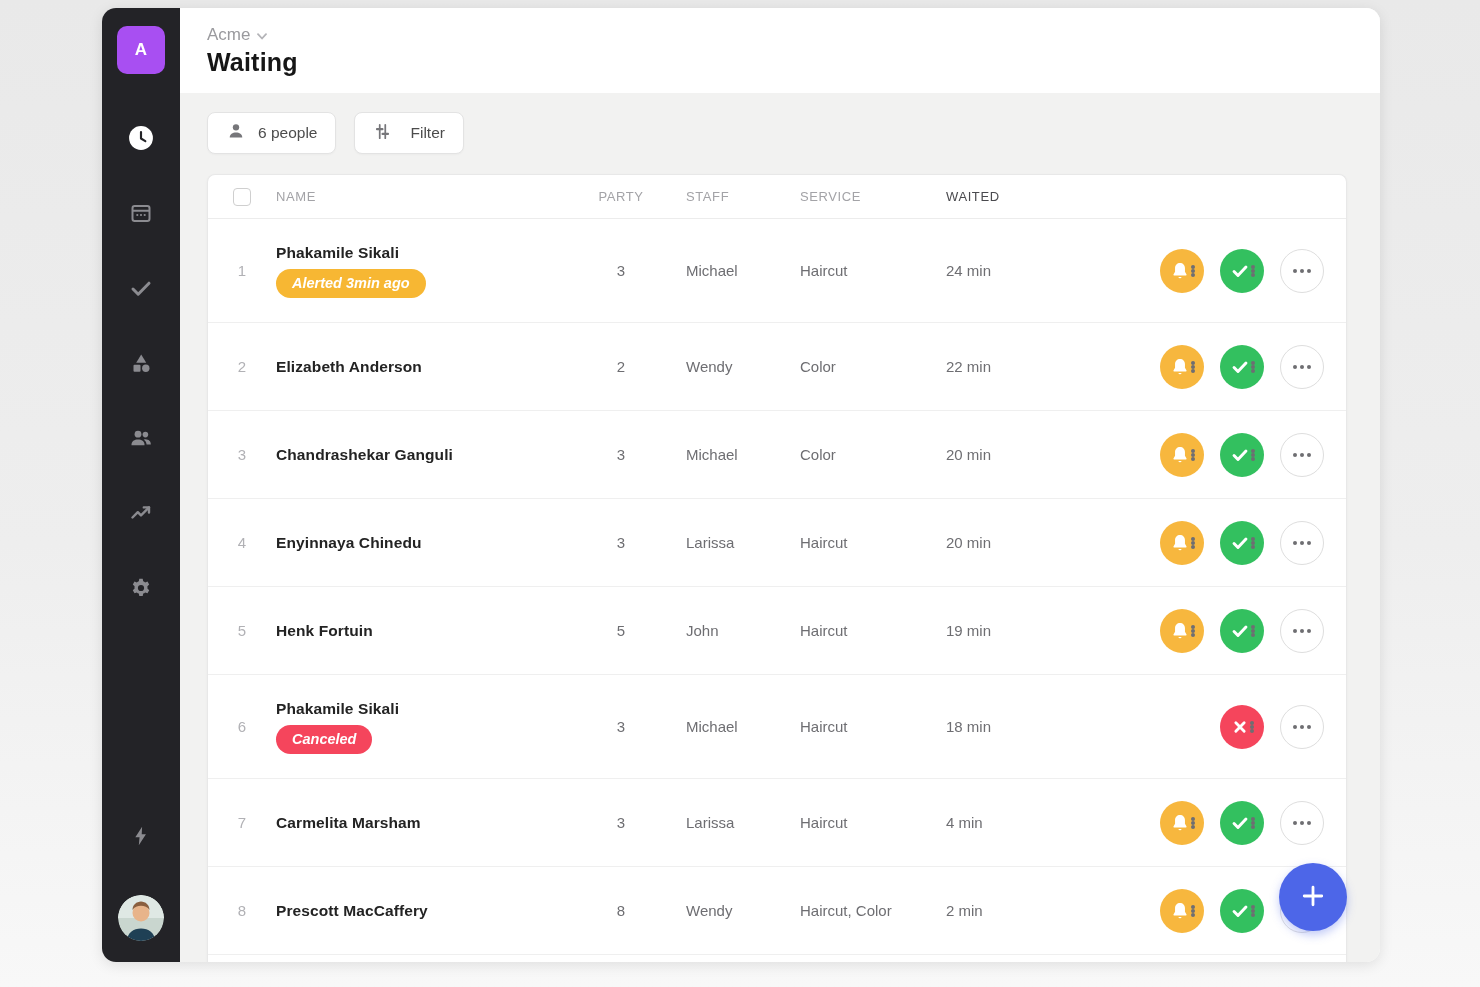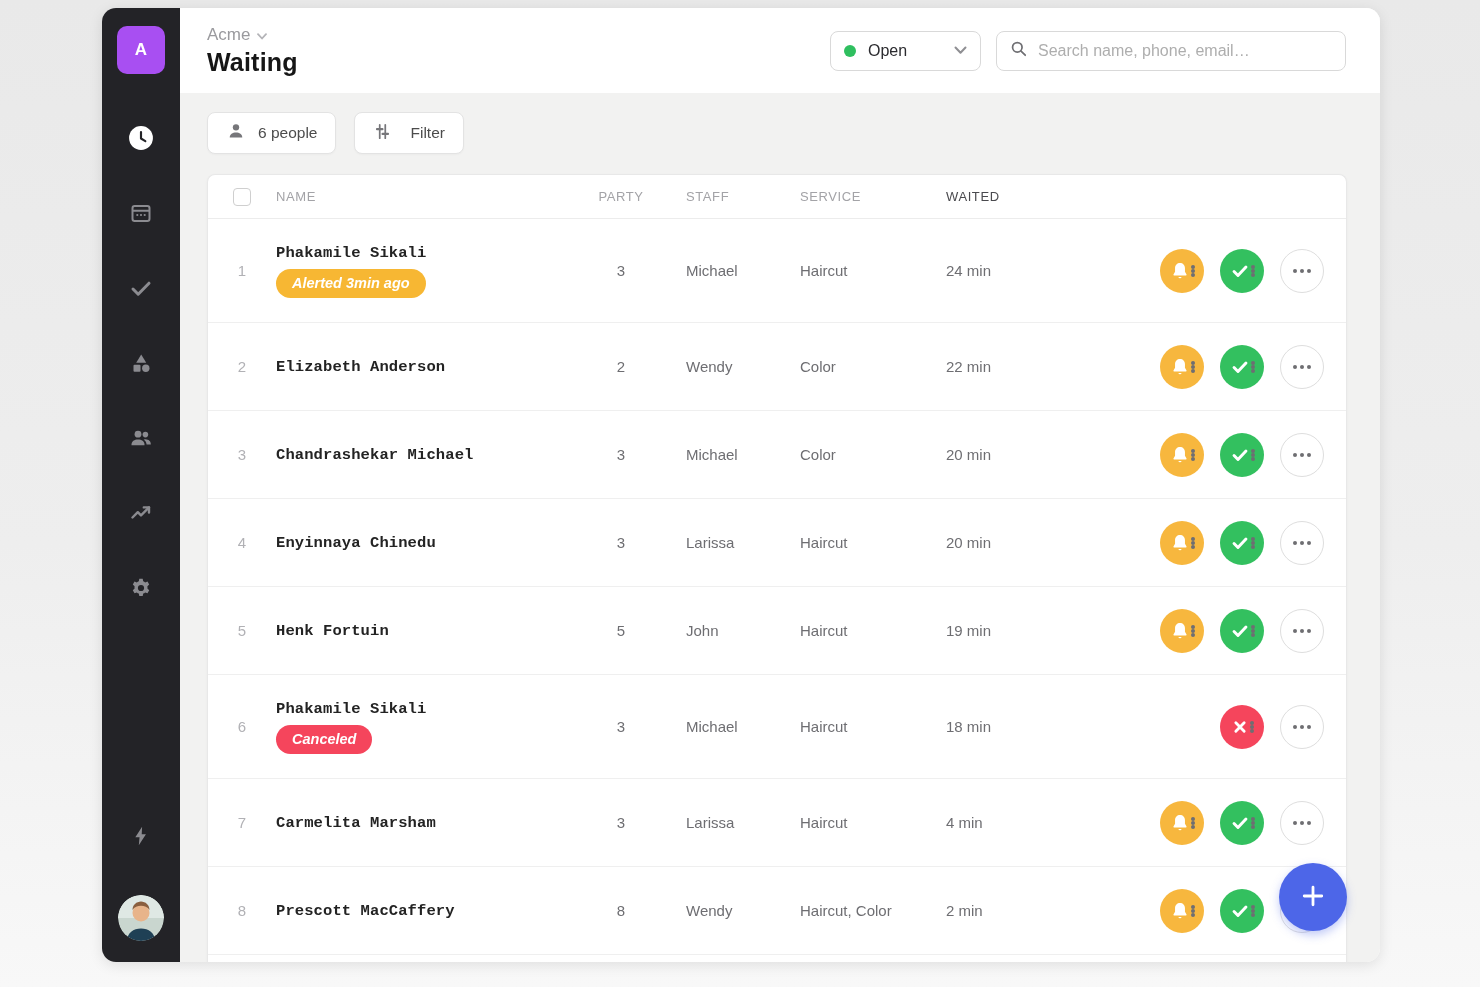--- a/index.html
+++ b/index.html
@@ -77,21 +77,21 @@
   .c-name { width:320px; flex:0 0 320px; }
   .c-party { width:50px; flex:0 0 50px; text-align:center; }
   .c-staff { width:114px; flex:0 0 114px; margin-left:40px; }
   .c-service { width:146px; flex:0 0 146px; }
   .c-waited { width:170px; flex:0 0 170px; }
   .c-actions { flex:1; display:flex; align-items:center; justify-content:flex-end; gap:16px; padding-right:22px; }
   .checkbox { width:18px; height:18px; border:1.5px solid #cfcfcf; border-radius:4px; background:#fff; cursor:pointer; }
   .trow { height:88px; display:flex; align-items:center; border-bottom:1px solid #efefef; background:#fff; }
   .trow.has-badge { height:104px; }
   .row-num { font-size:15px; color:#b1b1b5; }
-  .g-name { font-size:15.5px; font-weight:700; color:#232323; letter-spacing:.1px;font-family:Liberation Mono, monospace; }
+  .g-name { font-size:15.5px; font-weight:700; color:#232323; letter-spacing:.1px; }
   .badge {
     display:inline-block; margin-top:7px; padding:6px 16px 7px; border-radius:16px;
     color:#fff; font-size:14.5px; font-weight:700;font-style:italic;
   }
   .badge.alerted { background:#f7b733; }
   .badge.canceled { background:#f5455c; }
   .cell { font-size:15px; color:#6e6e72; }
   .act {
     width:44px; height:44px; border-radius:50%; border:none; cursor:pointer;
     display:flex; align-items:center; justify-content:center; padding:0; background:transparent;
@@ -214,40 +214,20 @@
       <div>
         <div class="crumb">
           <span>Acme</span>
           <span>
             <svg width="10" height="7" viewBox="0 0 10 7">
                 <path d="M1 1.2l4 4.3 4-4.3" fill="none" stroke="#b4b4b8" stroke-width="1.8" stroke-linecap="round" stroke-linejoin="round"></path>
               </svg>
           </span>
         </div>
         <h1 class="title">Waiting</h1>
-      </div>
-      <div class="topbar-right">
-        <div class="status-select">
-          <span class="status-dot" style="background:#2fbf5f"></span>
-          <span class="status-label">Open</span>
-          <span class="status-chev">
-            <svg width="13" height="9" viewBox="0 0 13 9">
-                <path d="M1.5 1.5l5 5.3 5-5.3" fill="none" stroke="#8f8f93" stroke-width="2" stroke-linecap="round" stroke-linejoin="round"></path>
-              </svg>
-          </span>
-        </div>
-        <div class="searchbox">
-          <span>
-            <svg width="19" height="19" viewBox="0 0 24 24" fill="none" stroke="#6f6f73" stroke-width="2.2" stroke-linecap="round">
-                <circle cx="10.5" cy="10.5" r="6"></circle>
-                <path d="M15.2 15.2L20.5 20.5"></path>
-              </svg>
-          </span>
-          <input type="text" placeholder="Search name, phone, email…" style="">
-        </div>
       </div>
     </header>
 
     <div class="body">
       <div class="stats-row">
         <div class="pill">
           <span>
             <svg width="20" height="20" viewBox="0 0 24 24" fill="#76767a">
                 <circle cx="12" cy="7.6" r="3.8"></circle>
                 <path d="M4.5 19.5c0-3.7 3.4-5.7 7.5-5.7s7.5 2 7.5 5.7v.3h-15z"></path>
@@ -373,21 +353,21 @@
                   </span>
       </button>
     </div>
   </div>
 
   <div class="trow">
     <div class="c-num">
                 <span class="row-num">3</span>
               </div>
     <div class="c-name">
-      <div class="g-name">Chandrashekar Michael</div>
+      <div class="g-name">Chandrashekar Ganguli</div>
 
     </div>
     <div class="c-party cell">3</div>
     <div class="c-staff cell">Michael</div>
     <div class="c-service cell">Color</div>
     <div class="c-waited cell">20 min</div>
     <div class="c-actions">
       <button class="act act--bell">
         <svg class="i-bell" width="22" height="22" viewBox="0 0 24 24" fill="#ffffff">
                     <path d="M12 3.2c-3.1 0-5.4 2.3-5.4 5.4v4.2L5 15.6c-.4.6 0 1.4.8 1.4h12.4c.8 0 1.2-.8.8-1.4l-1.6-2.8V8.6c0-3.1-2.3-5.4-5.4-5.4z"></path>

